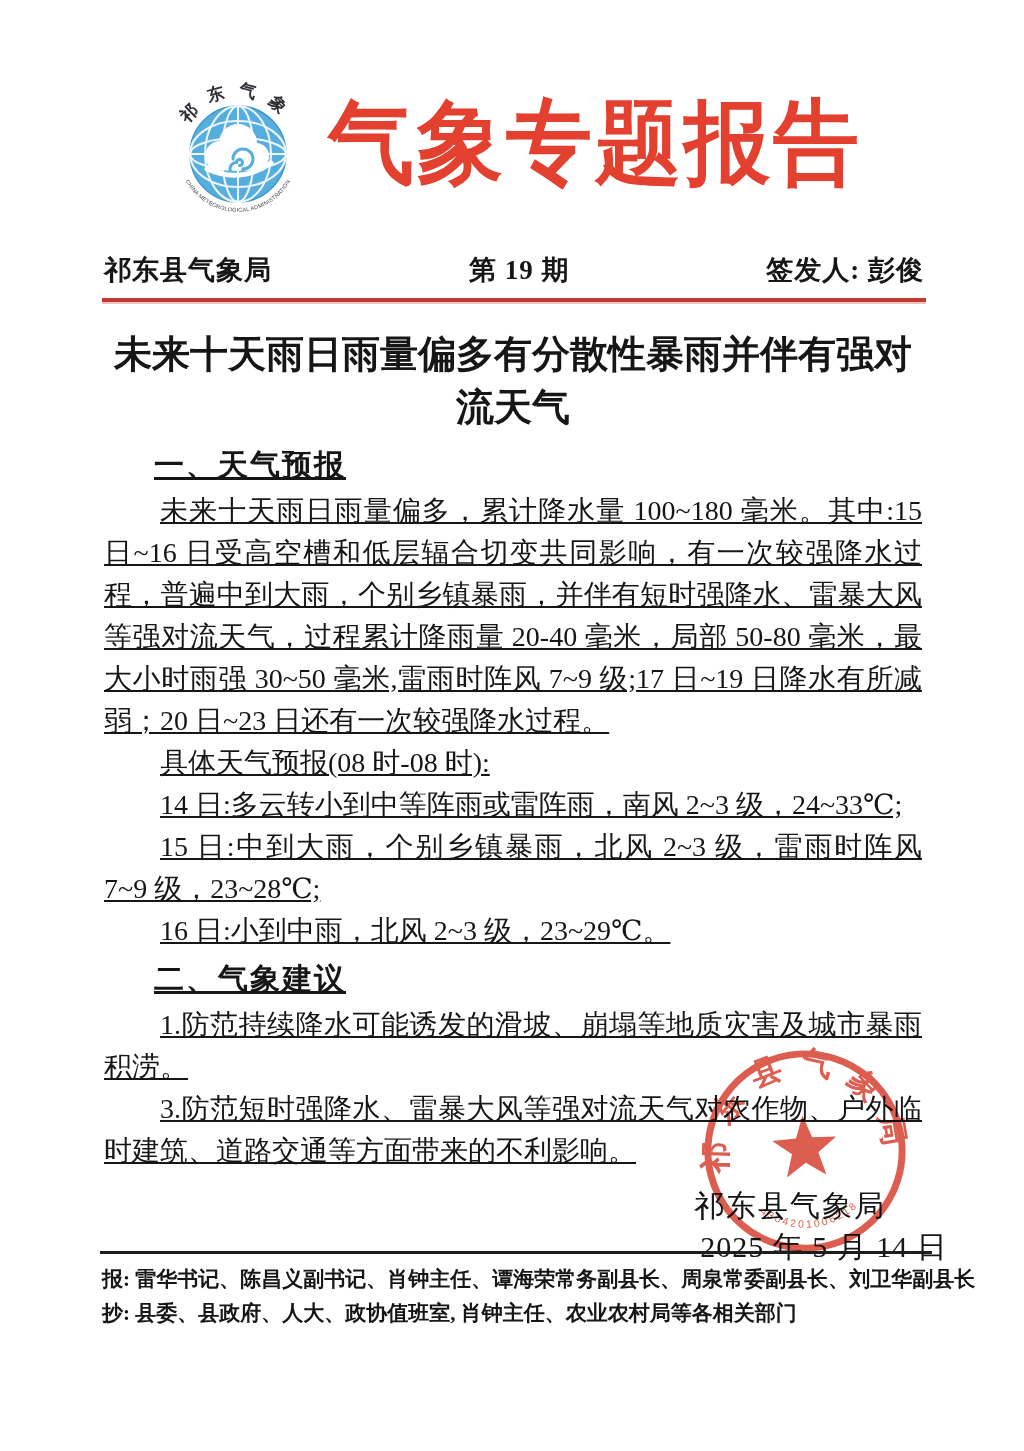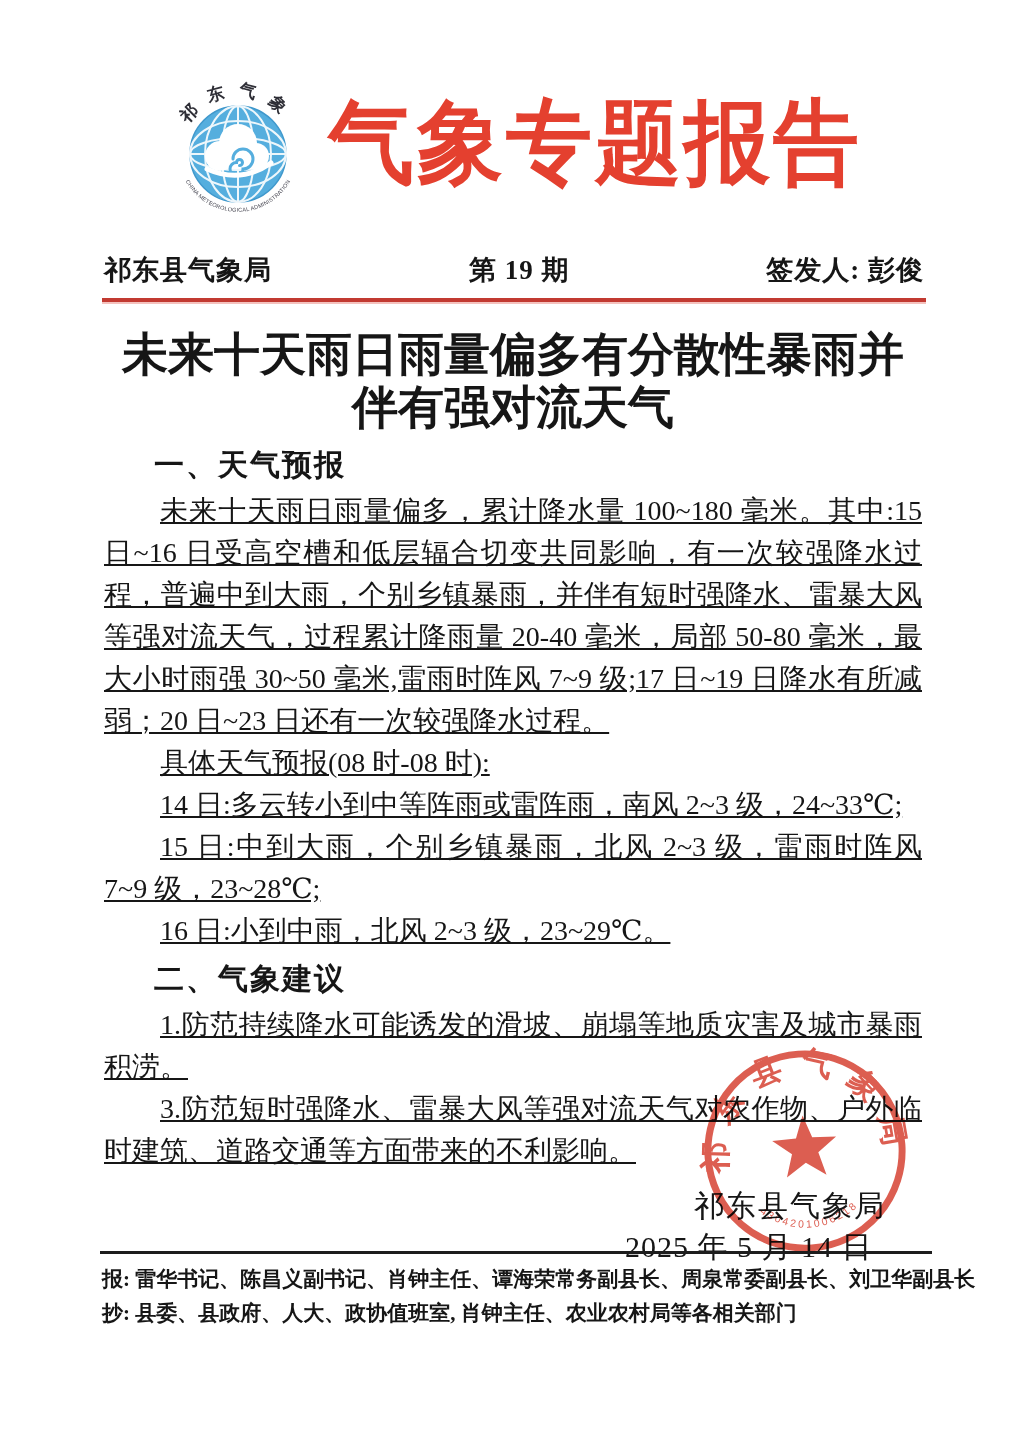--- a/index.html
+++ b/index.html
@@ -28,42 +28,42 @@
     display:flex;justify-content:space-between;align-items:baseline;
     font-size:27px;font-weight:700;letter-spacing:1px;white-space:nowrap;
   }
   .header-rule{
     margin:10px 98px 0 102px;height:4px;background:#c23a31;
     box-shadow:0 2px 0 rgba(230,120,110,.45);
   }
   
   .doc-title{
     margin:26px 100px 0 102px;
-    text-align:center;font-size:46px;font-weight:700;
+    text-align:center;font-size:38px;font-weight:700;
     line-height:53px;letter-spacing:0px;
   }
   
   .content{
     margin:8px 102px 0 104px;
     font-size:28px;line-height:42px;text-align:justify;
   }
   .sec-heading{
     font-family:"Liberation Sans","DejaVu Sans",sans-serif;
     font-weight:700;font-size:30px;line-height:46px;
-    padding-left:50px;margin:4px 0 2px 0;letter-spacing:2px;
+    padding-left:50px;margin:4px 0 2px 0;letter-spacing:2px;text-decoration:underline;
   }
   .para{margin:0;text-indent:2em;text-decoration:underline;}
   
   .signature-org{
     position:absolute;left:640px;top:1186px;width:300px;
     text-align:center;font-size:30px;letter-spacing:2px;
   }
   .signature-date{
-    position:absolute;left:625px;top:1227px;width:340px;
-    text-align:left;font-size:30px;letter-spacing:1px;
+    position:absolute;left:654px;top:1227px;width:340px;
+    text-align:center;font-size:30px;letter-spacing:1px;
   }
   .seal{
     position:absolute;left:696px;top:1042px;width:218px;height:218px;
     mix-blend-mode:multiply;opacity:.92;
     transform:rotate(-4deg);
   }
   
   .footer-rule{
     position:absolute;left:100px;top:1251px;width:832px;height:3px;background:#1d1d1d;
   }

